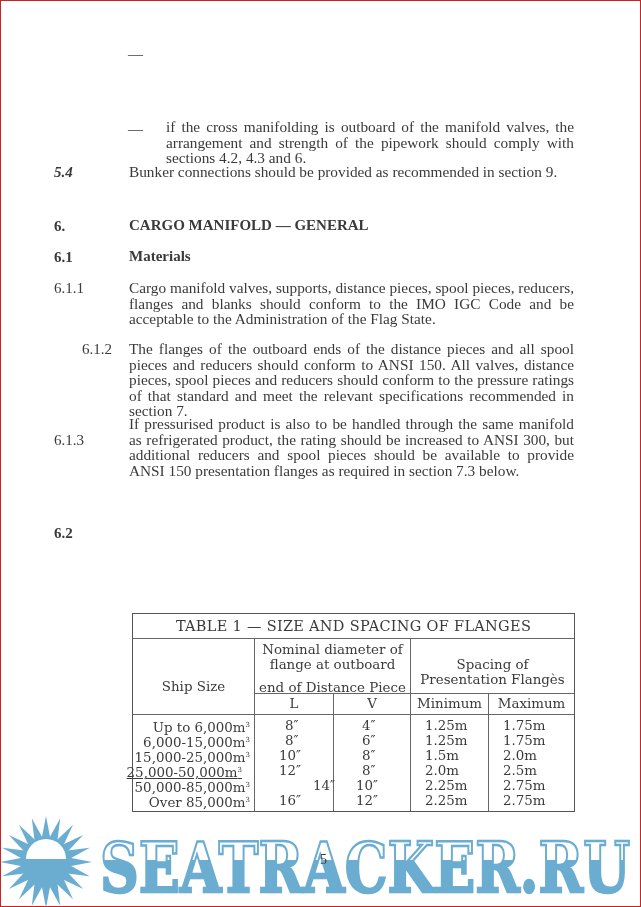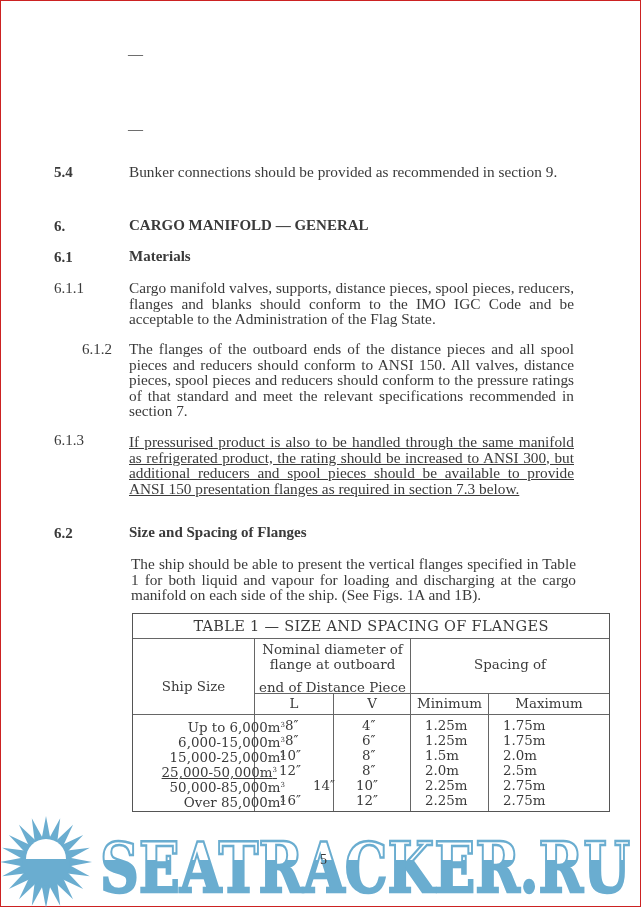--- a/index.html
+++ b/index.html
@@ -25,21 +25,21 @@
   .num.b { font-weight: bold; }
   .dash { position: absolute; left: 128px; font-size: 15px; }
   .bullet {
     position: absolute; left: 166px; width: 408px;
     font-size: 15.3px; line-height: 15.6px; text-align: justify; text-align-last: left;
   }
   .heading { font-weight: bold; font-size: 15px; }
 
   
   .tbl {
-    position: absolute; left: 132px; top: 613px; width: 478px; height: 199px;
+    position: absolute; left: 132px; top: 613px; width: 443px; height: 199px;
     border: 1px solid #555; box-sizing: border-box;
     font-family: "DejaVu Serif", "Liberation Serif", serif;
     font-size: 13.4px; color: #3a3a3a;
   }
   .tbl .line { position: absolute; background: #666; }
   .tbl .cell { position: absolute; text-align: center; line-height: 15px; }
   .tbl .col { position: absolute; line-height: 15px; white-space: pre; }
   sup.s { font-size: 7px; vertical-align: 5px; }
 
   .watermark { position: absolute; left: 0; top: 812px; width: 641px; height: 95px; }
@@ -47,63 +47,63 @@
 </head>
 <body>
 
 <div class="frame"></div>
 
 <div class="page">
 
   <div class="dash" style="top:46px;">—</div>
 
   <div class="dash" style="top:121px;">—</div>
+  <div class="bullet" style="top:119px;">if the cross manifolding is outboard of the manifold valves, the arrangement and strength of the pipework should comply with sections 4.2, 4.3 and 6.</div>
 
-  <div class="num b" style="top:165px;">5.4</div>
+  <div class="num b" style="top:165px;font-style:italic;">5.4</div>
   <div class="para" style="top:164px;">Bunker connections should be provided as recommended in section 9.</div>
 
   <div class="num b" style="top:219px;">6.</div>
   <div class="para heading" style="top:218px;">CARGO MANIFOLD — GENERAL</div>
 
   <div class="num b" style="top:250px;">6.1</div>
   <div class="para heading" style="top:249px;">Materials</div>
 
   <div class="num" style="top:281px;">6.1.1</div>
   <div class="para" style="top:280px;">Cargo manifold valves, supports, distance pieces, spool pieces, reducers, flanges and blanks should conform to the IMO IGC Code and be acceptable to the Administration of the Flag State.</div>
 
   <div class="num" style="top:342px;margin-left:28px;">6.1.2</div>
   <div class="para" style="top:341px;">The flanges of the outboard ends of the distance pieces and all spool pieces and reducers should conform to ANSI 150. All valves, distance pieces, spool pieces and reducers should conform to the pressure ratings of that standard and meet the relevant specifications recommended in section 7.</div>
 
   <div class="num" style="top:433px;">6.1.3</div>
-  <div class="para" style="top:434px;text-decoration:underline;">If pressurised product is also to be handled through the same manifold as refrigerated product, the rating should be increased to ANSI 300, but additional reducers and spool pieces should be available to provide ANSI 150 presentation flanges as required in section 7.3 below.</div>
+  <div class="para" style="top:416px;">If pressurised product is also to be handled through the same manifold as refrigerated product, the rating should be increased to ANSI 300, but additional reducers and spool pieces should be available to provide ANSI 150 presentation flanges as required in section 7.3 below.</div>
 
   <div class="num b" style="top:526px;">6.2</div>
-  <div class="para heading" style="top:525px;">Size and Spacing of Flanges</div>
 
-  <div class="para" style="top:556px; left:131px;">The ship should be able to present the vertical flanges specified in Table 1 for both liquid and vapour for loading and discharging at the cargo manifold on each side of the ship. (See Figs. 1A and 1B).</div>
 
   <div class="tbl">
 
     <div class="line" style="left:0; right:0; top:24px; height:1px;"></div>
     <div class="line" style="left:121px; top:24px; bottom:0; width:1px;"></div>
     <div class="line" style="left:277px; top:24px; bottom:0; width:1px;"></div>
     <div class="line" style="left:121px; right:0; top:79px; height:1px;"></div>
     <div class="line" style="left:200px; top:79px; bottom:0; width:1px;"></div>
     <div class="line" style="left:355px; top:79px; bottom:0; width:1px;"></div>
     <div class="line" style="left:0; right:0; top:100px; height:1px;"></div>
 
     <div class="cell" style="left:0; right:0; top:5px; font-size:14.5px; letter-spacing:0.3px;">TABLE 1 — SIZE AND SPACING OF FLANGES</div>
 
     <div class="cell" style="left:0; width:121px; top:65px;">Ship Size</div>
 
     <div class="cell" style="left:122px; width:155px; top:28px;">Nominal diameter of</div>
     <div class="cell" style="left:122px; width:155px; top:43px;">flange at outboard</div>
     <div class="cell" style="left:122px; width:155px; top:66px;">end of Distance Piece</div>
 
     <div class="cell" style="left:278px; right:0; top:43px;">Spacing of</div>
+    <div class="cell" style="left:278px; right:0; top:58px;">Presentation Flangès</div>
 
     <div class="cell" style="left:122px; width:78px; top:82px;">L</div>
     <div class="cell" style="left:201px; width:76px; top:82px;">V</div>
     <div class="cell" style="left:278px; width:77px; top:82px;">Minimum</div>
     <div class="cell" style="left:356px; right:0; top:82px;">Maximum</div>
 
     <div>
       <div class="col" style="right:324px; top:104px; text-align:right;"><span>Up to 6,000m</span><sup class="s">3</sup></div>
       <div class="col" style="left:152px; top:104px;">8″</div>
       <div class="col" style="left:229px; top:104px;">4″</div>

